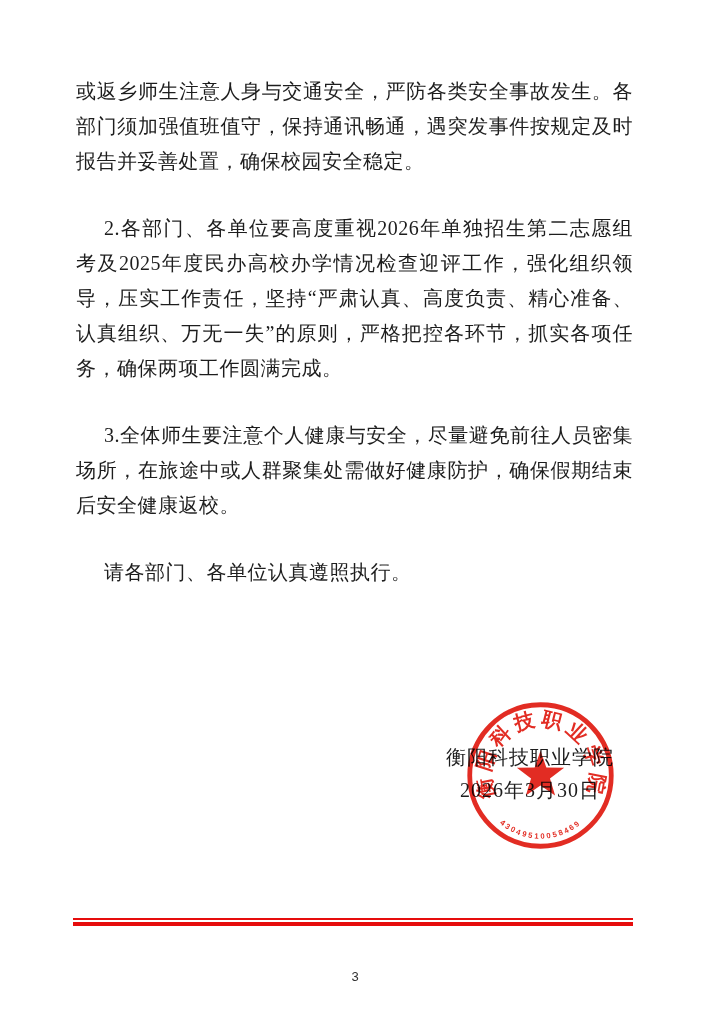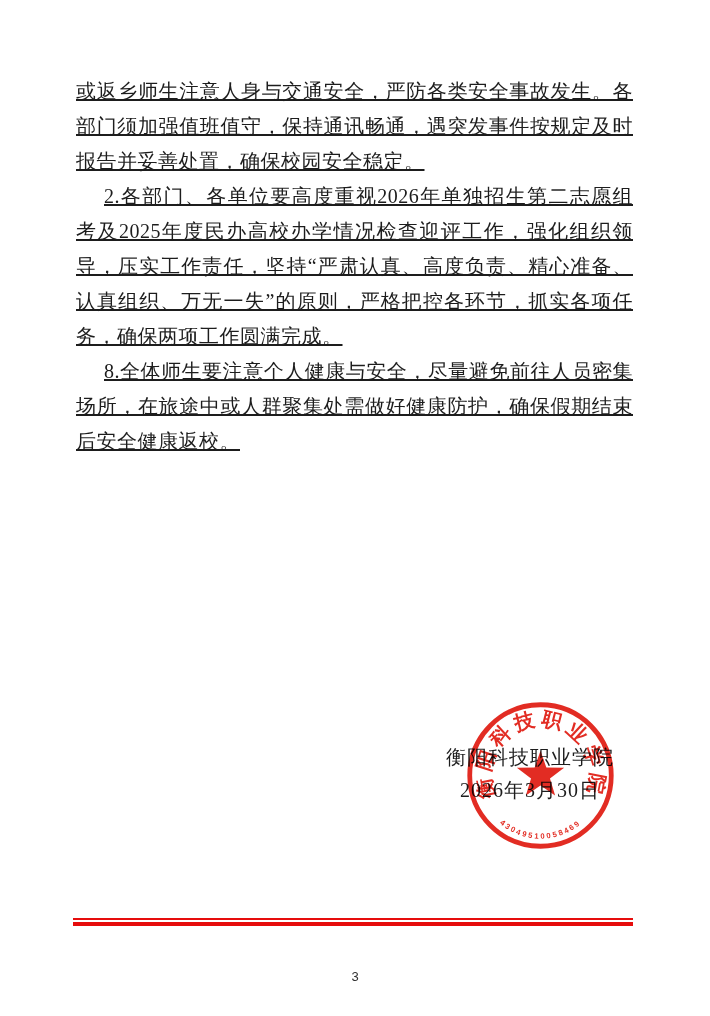--- a/index.html
+++ b/index.html
@@ -15,22 +15,22 @@
     position: absolute;
     left: 76px;
     top: 74px;
     width: 557px;
     font-size: 20px;
     line-height: 35px;
     letter-spacing: 0.5px;
     color: #1d1d1d;
     text-align: justify;
   }
-  .para { margin: 0; padding: 0; text-decoration: underline; }
-  .para.indent { text-indent: 28px; }
+  .para { margin: 0; padding: 0; }
+  .para.indent { text-indent: 28px; margin-top: 32px; }
   .signature {
     position: absolute;
     left: 415px;
     top: 741px;
     width: 230px;
     text-align: center;
     font-size: 20px;
     line-height: 33px;
     letter-spacing: 1px;
     color: #1d1d1d;
@@ -79,21 +79,22 @@
   }
 </style>
 </head>
 <body>
 
 <div class="page">
 
   <div class="body-text">
     <p class="para">或返乡师生注意人身与交通安全，严防各类安全事故发生。各部门须加强值班值守，保持通讯畅通，遇突发事件按规定及时报告并妥善处置，确保校园安全稳定。</p>
     <p class="para indent">2.各部门、各单位要高度重视2026年单独招生第二志愿组考及2025年度民办高校办学情况检查迎评工作，强化组织领导，压实工作责任，坚持“严肃认真、高度负责、精心准备、认真组织、万无一失”的原则，严格把控各环节，抓实各项任务，确保两项工作圆满完成。</p>
-    <p class="para indent">8.全体师生要注意个人健康与安全，尽量避免前往人员密集场所，在旅途中或人群聚集处需做好健康防护，确保假期结束后安全健康返校。</p>
+    <p class="para indent">3.全体师生要注意个人健康与安全，尽量避免前往人员密集场所，在旅途中或人群聚集处需做好健康防护，确保假期结束后安全健康返校。</p>
+    <p class="para indent">请各部门、各单位认真遵照执行。</p>
   </div>
 
   <div class="signature">
     <div>衡阳科技职业学院</div>
     <div>2026年3月30日</div>
   </div>
 
   <div class="seal">
     <svg viewBox="0 0 160 160" xmlns="http://www.w3.org/2000/svg">
       <defs>

